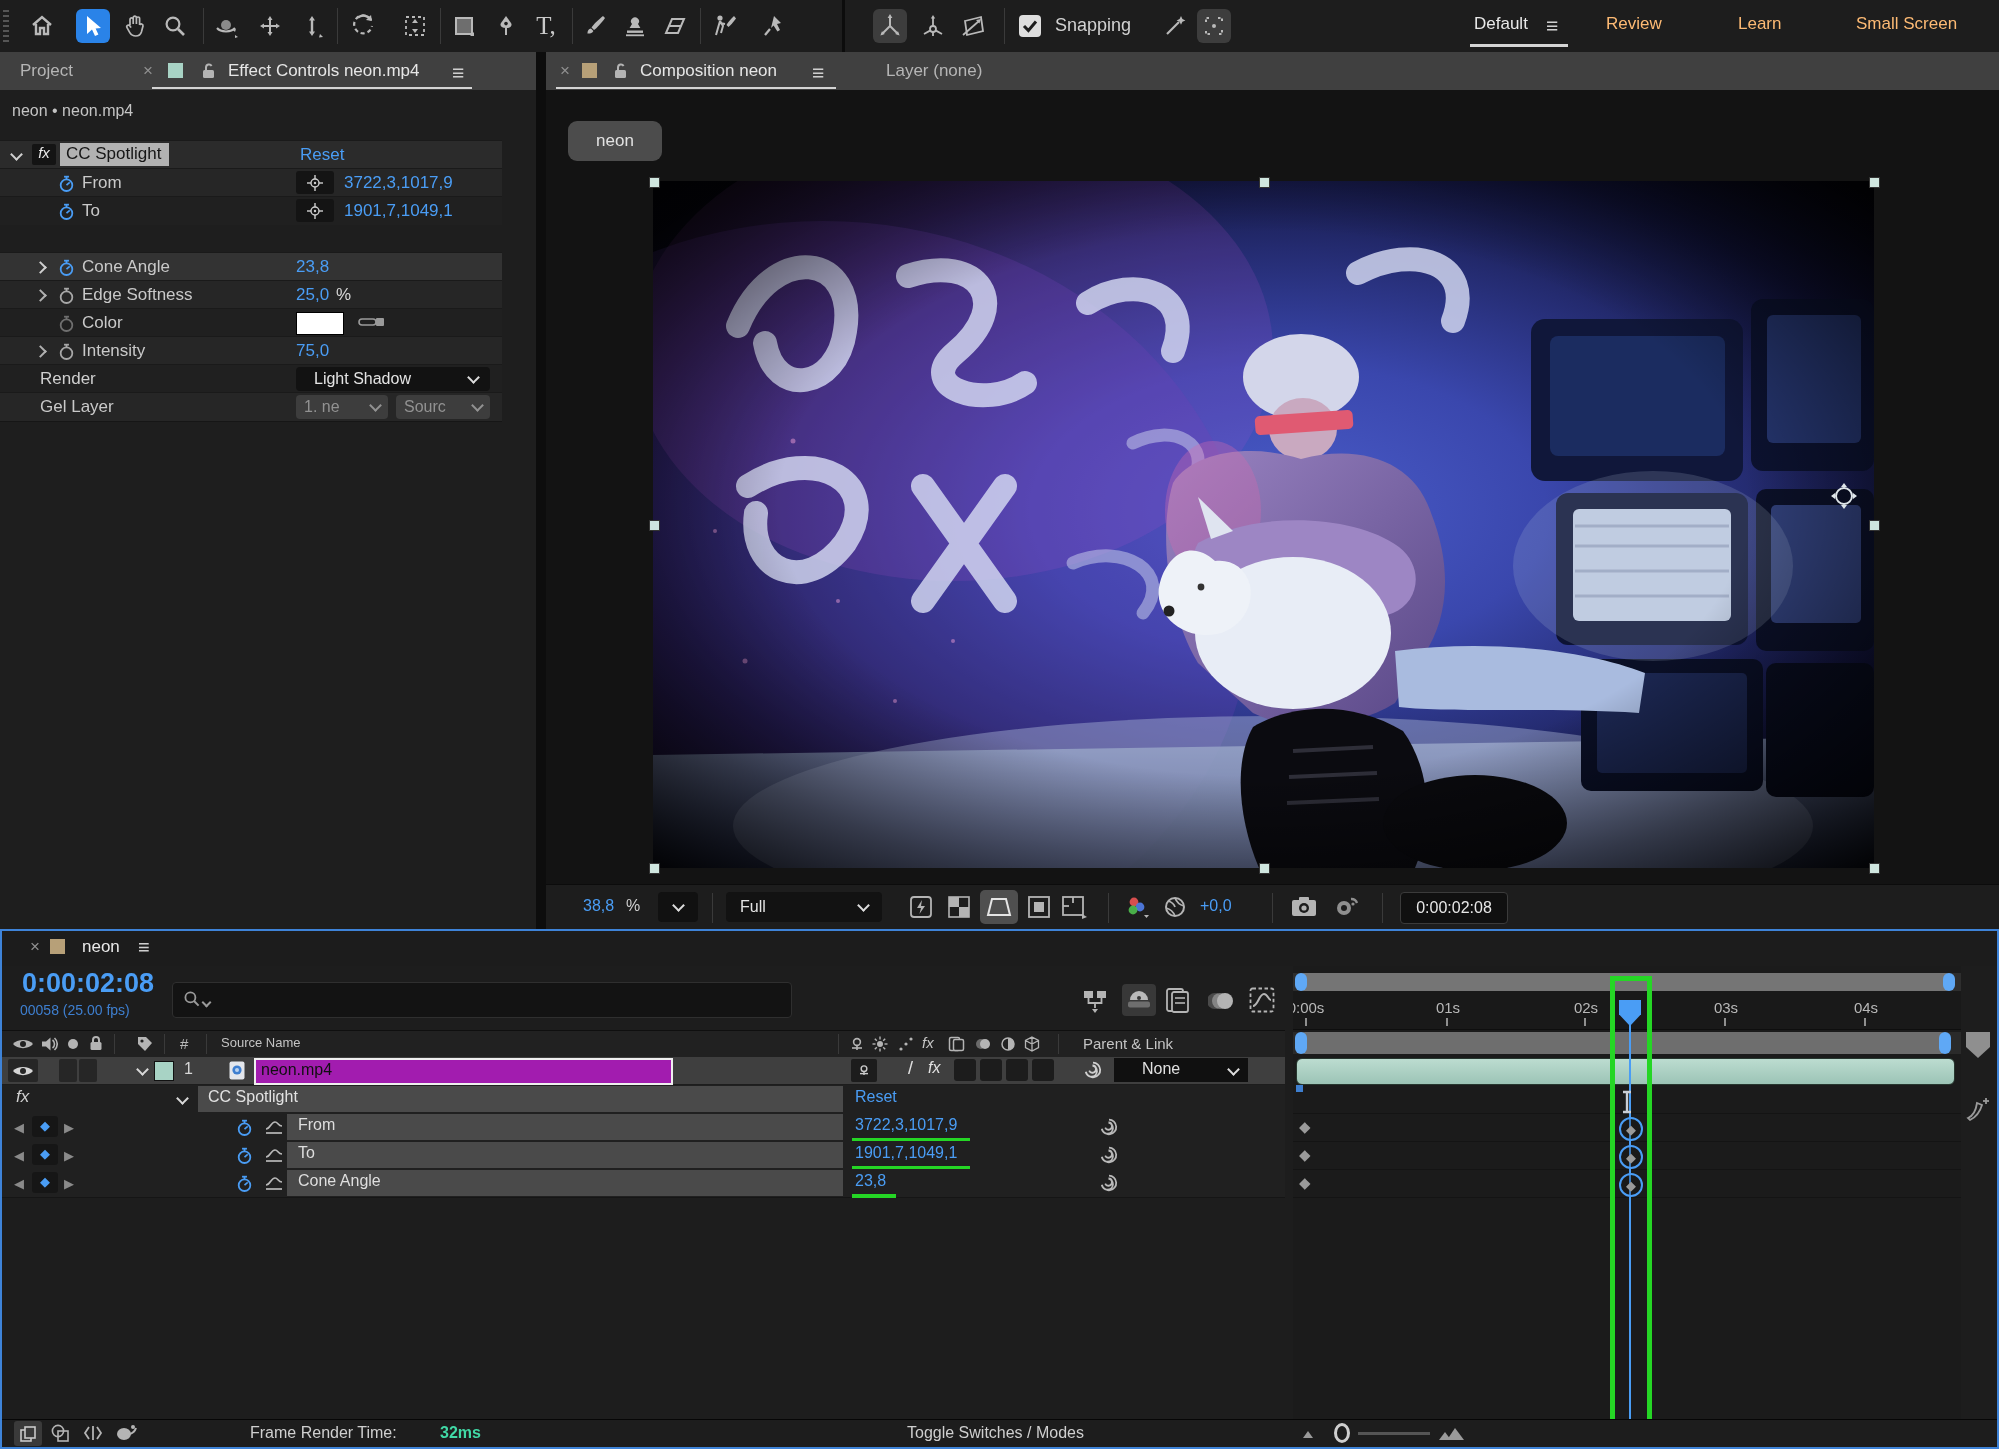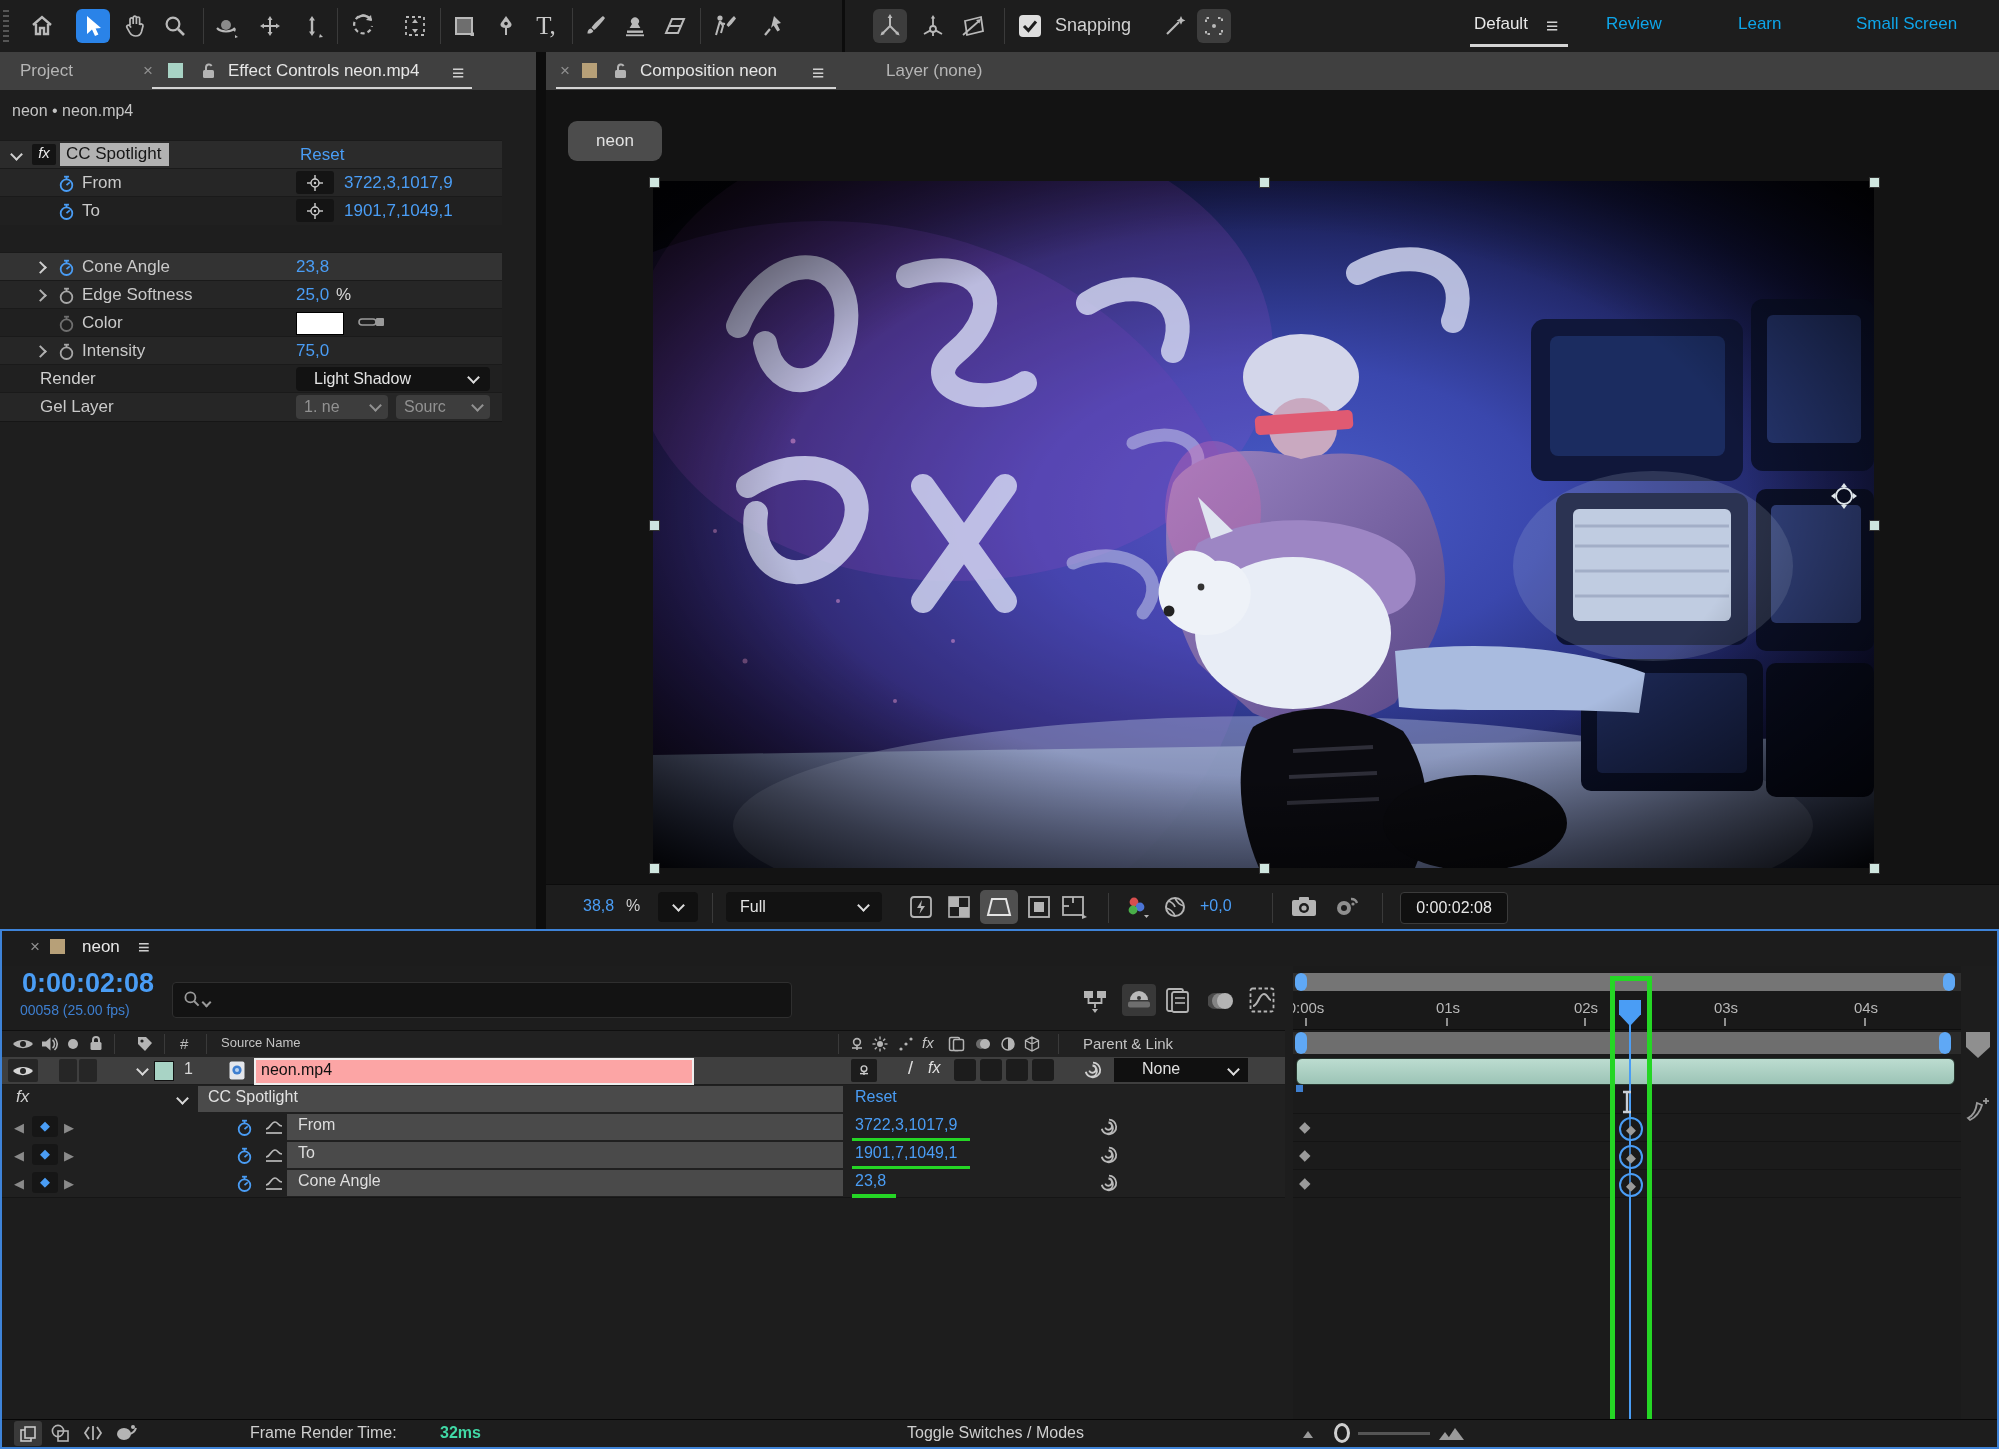--- a/index.html
+++ b/index.html
@@ -12,21 +12,21 @@
   .blue{color:#4a9df5;}
   .dim{color:#8a8a8a;}
   .cv{display:inline-block;width:7px;height:7px;border-right:2px solid currentColor;border-bottom:2px solid currentColor;}
   .cv.down{transform:rotate(45deg);}
   .cv.right{transform:rotate(-45deg);}
   
   #toolbar{position:absolute;left:0;top:0;width:1999px;height:52px;background:#1d1d1d;border-bottom:1px solid #060606;}
   .tool{position:absolute;top:9px;width:34px;height:34px;border-radius:6px;display:flex;align-items:center;justify-content:center;color:#b9b9b9;}
   .tool.active{background:#2a83e8;color:#fff;}
   .tool.pressed{background:#3d3d3d;}
-  .ws{position:absolute;top:14px;color:#0ea5e9;font-size:17px;}
+  .ws{position:absolute;top:14px;color:#fdba74;font-size:17px;}
   .ws.active{color:#e8e8e8;}
   
   .tabbar{position:absolute;height:38px;background:#404040;border-bottom:1px solid #131313;}
   .tabtxt{position:absolute;top:9px;font-size:17px;color:#b5b5b5;}
   .tabtxt.active{color:#e6e6e6;}
   .tabsq{position:absolute;top:11px;width:15px;height:15px;}
   .underline{position:absolute;height:2px;background:#d4d4d4;}
   
   .ecrow{position:absolute;left:0;width:502px;height:28px;border-top:1px solid #1a1a1a;}
   .eclabel{position:absolute;left:82px;top:4px;font-size:17px;color:#c9c9c9;}
@@ -746,21 +746,21 @@
     <span class="cv down abs" style="left:136px;top:8px;color:#d8d8d8;"></span>
     <span class="abs" style="left:152px;top:4px;width:18px;height:18px;background:#a8d3c5;border:1px solid #111;"></span>
     <span class="abs" style="left:182px;top:3px;color:#d6d6d6;font-size:16px;">1</span>
     <span class="ico" style="left:226px;top:3px;color:#cfd3d8;">
       <svg width="18" height="21" viewBox="0 0 18 21">
           <rect x="1.5" y="1.5" width="15" height="18" rx="2" fill="#e4e7ec"></rect>
           <circle cx="9" cy="10" r="4.6" fill="#3e7fd0"></circle>
           <circle cx="9" cy="10" r="2" fill="#bcd4f0"></circle>
         </svg>
     </span>
-    <div class="abs" style="left:252px;top:1px;width:415px;height:23px;background:#fca5a5;border:2px solid #efefef;padding-left:21px;">
+    <div class="abs" style="left:252px;top:1px;width:415px;height:23px;background:#a21caf;border:2px solid #efefef;">
       <span style="position:absolute;left:5px;top:1px;color:#101010;font-size:16px;">neon.mp4</span>
     </div>
     <span class="abs" style="left:849px;top:2px;width:26px;height:23px;background:#1c1c1c;border-radius:2px;display:flex;align-items:center;justify-content:center;color:#c9c9c9;">
       <svg width="16" height="15" viewBox="0 0 18 16">
           <circle cx="9" cy="6" r="3.2" fill="none" stroke="currentColor" stroke-width="1.6"></circle>
           <line x1="9" y1="9" x2="9" y2="13" stroke="currentColor" stroke-width="1.6"></line>
           <line x1="4.5" y1="11.5" x2="13.5" y2="11.5" stroke="currentColor" stroke-width="1.6"></line>
         </svg>
     </span>
     <span class="abs" style="left:906px;top:1px;color:#e2e2e2;font-size:18px;">/</span>

